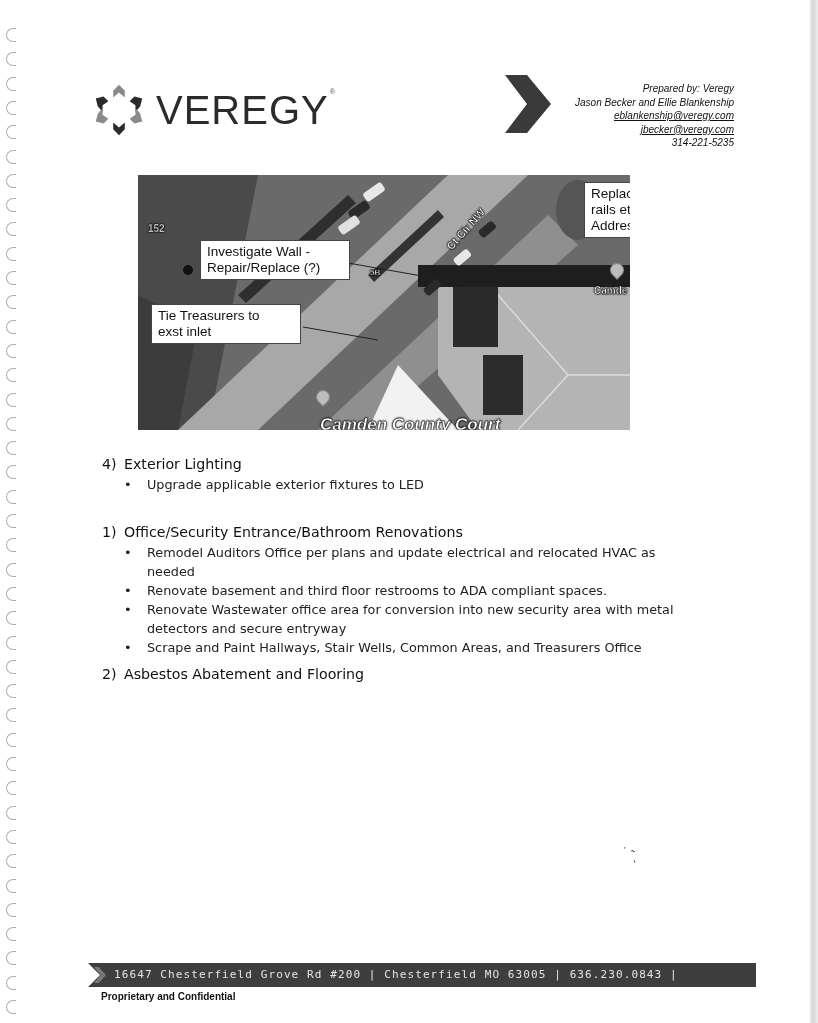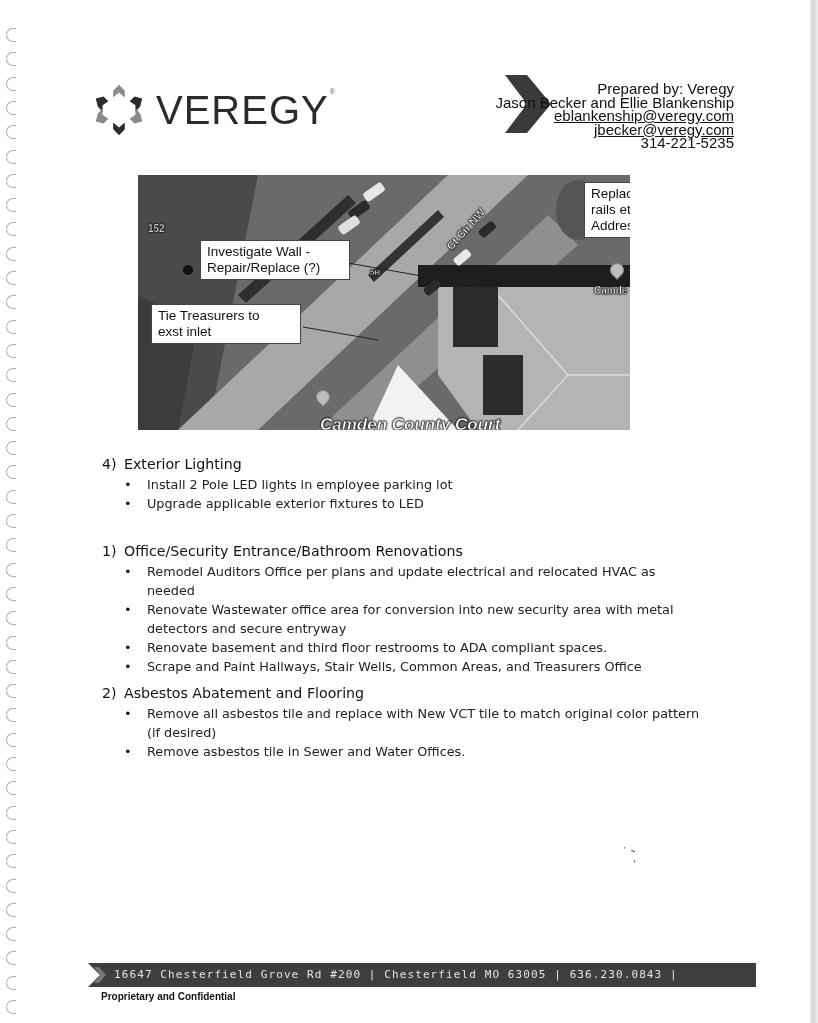--- a/index.html
+++ b/index.html
@@ -13,21 +13,21 @@
   
   .right-edge { position: absolute; right: 0; top: 0; width: 8px; height: 1023px; background: linear-gradient(to right, #e8e8e8, #d6d6d6 40%, #eeeeee); }
 
   
   .logo { position: absolute; left: 90px; top: 80px; width: 270px; height: 60px; display: flex; align-items: center; }
   .logo svg { width: 58px; height: 58px; }
   .logo-text { font-family: "Liberation Sans", sans-serif; font-size: 40px; letter-spacing: 1px; color: #2b2b2b; margin-left: 8px; font-weight: normal; }
   .logo-reg { font-size: 7px; vertical-align: top; color: #555; margin-left: 1px; }
 
   .chevron { position: absolute; left: 505px; top: 75px; width: 46px; height: 58px; }
-  .prepared { position: absolute; right: 84px; top: 82px; text-align: right; font-family: "Liberation Sans", sans-serif; font-size: 15px; line-height: 13.5px; color: #111; }
+  .prepared { position: absolute; right: 84px; top: 82px; text-align: right; font-family: "Liberation Sans", sans-serif; font-size: 10px; line-height: 13.5px; color: #111; font-style: italic; }
   .prepared a { color: #111; text-decoration: underline; }
 
   
   .map { position: absolute; left: 138px; top: 175px; width: 492px; height: 255px; overflow: hidden; background: #6e6e6e; }
   .map-label { position: absolute; background: #fff; border: 1px solid #444; font-family: "Liberation Sans", sans-serif; font-size: 13.5px; line-height: 16px; color: #111; padding: 3px 6px; }
   .map-poi { position: absolute; width: 14px; height: 14px; border-radius: 50% 50% 50% 0; transform: rotate(-45deg); background: #bdbdbd; border: 1px solid #888; }
   .map-place { position: absolute; font-family: "Liberation Sans", sans-serif; font-weight: bold; font-size: 11px; color: #fff; -webkit-text-stroke: .4px #222; text-shadow: 0 0 2px #000, 0 0 2px #000; }
 
   
   .content { position: absolute; left: 102px; top: 456px; width: 600px; font-family: "DejaVu Sans", sans-serif; }
@@ -176,42 +176,37 @@
     <div>exst inlet</div>
   </div>
 </div>
 
 <div class="content">
   <div class="h-item">
     <span class="num">4)</span>
     <span>Exterior Lighting</span>
   </div>
   <ul class="bullets" style="margin-top:3px;">
-    <li>Install 2 Pole LED lights in employee parking lot</li>
     <li>Upgrade applicable exterior fixtures to LED</li>
   </ul>
 
 
   <div class="h-item" style="margin-top:30px;">
     <span class="num">1)</span>
     <span>Office/Security Entrance/Bathroom Renovations</span>
   </div>
   <ul class="bullets" style="margin-top:3px;">
     <li>Remodel Auditors Office per plans and update electrical and relocated HVAC as needed</li>
+    <li>Renovate basement and third floor restrooms to ADA compliant spaces.</li>
     <li>Renovate Wastewater office area for conversion into new security area with metal detectors and secure entryway</li>
-    <li>Renovate basement and third floor restrooms to ADA compliant spaces.</li>
     <li>Scrape and Paint Hallways, Stair Wells, Common Areas, and Treasurers Office</li>
   </ul>
 
   <div class="h-item" style="margin-top:9px;">
     <span class="num">2)</span>
     <span>Asbestos Abatement and Flooring</span>
   </div>
-  <ul class="bullets" style="margin-top:3px;">
-    <li>Remove all asbestos tile and replace with New VCT tile to match original color pattern (if desired)</li>
-    <li>Remove asbestos tile in Sewer and Water Offices.</li>
-  </ul>
 </div>
 
 <span class="scribble">˙ ˜ˎ</span>
 
 <div class="footer-bar">16647 Chesterfield Grove Rd #200 | Chesterfield MO 63005 | 636.230.0843 | veregy.com Pg 5</div>
 <div class="footer-note">Proprietary and Confidential</div>
 
 </body></html>

